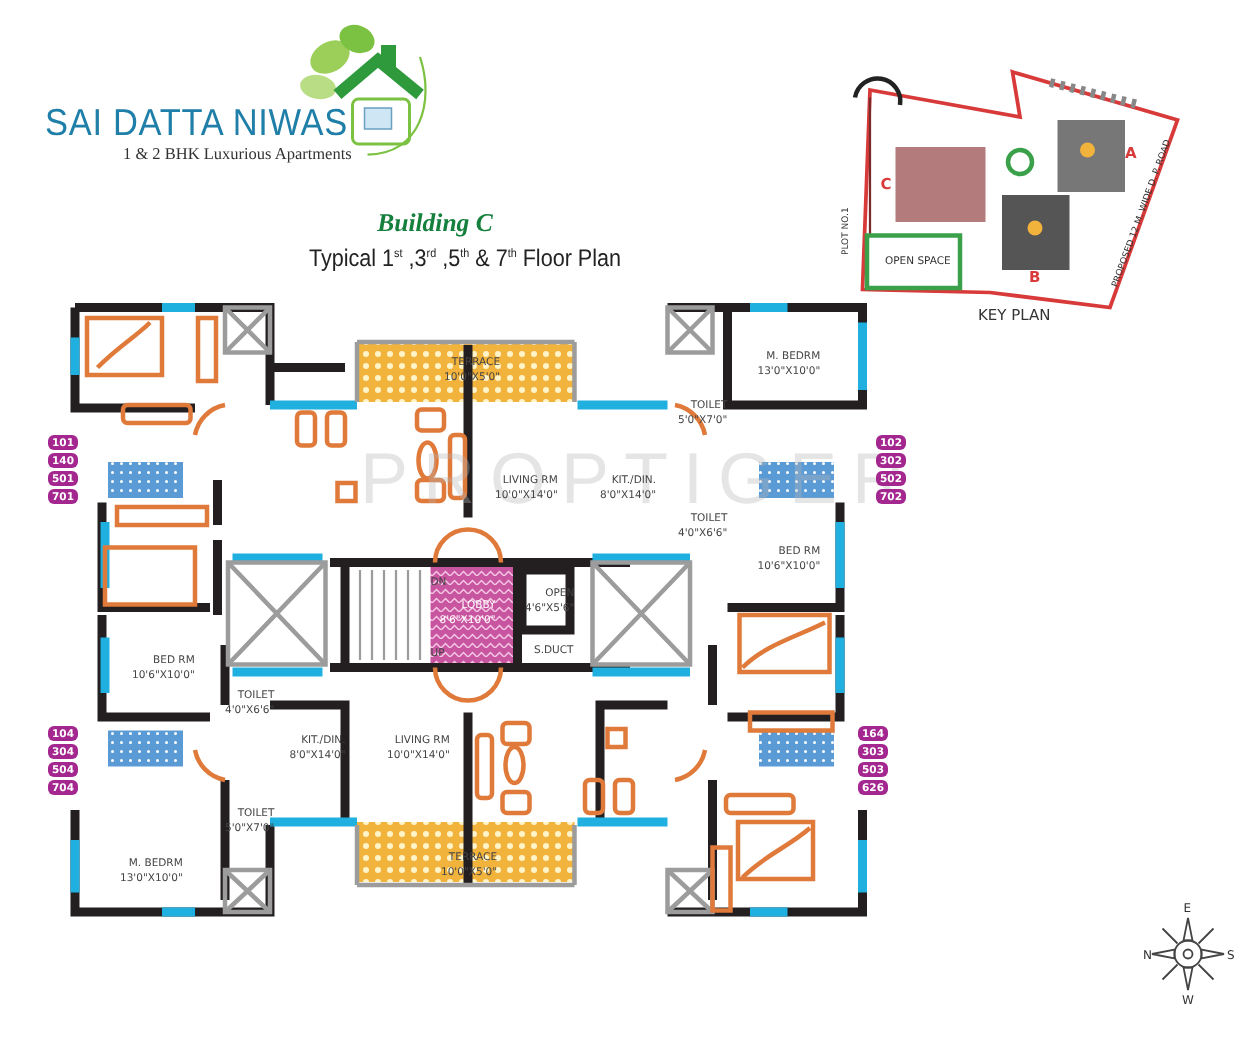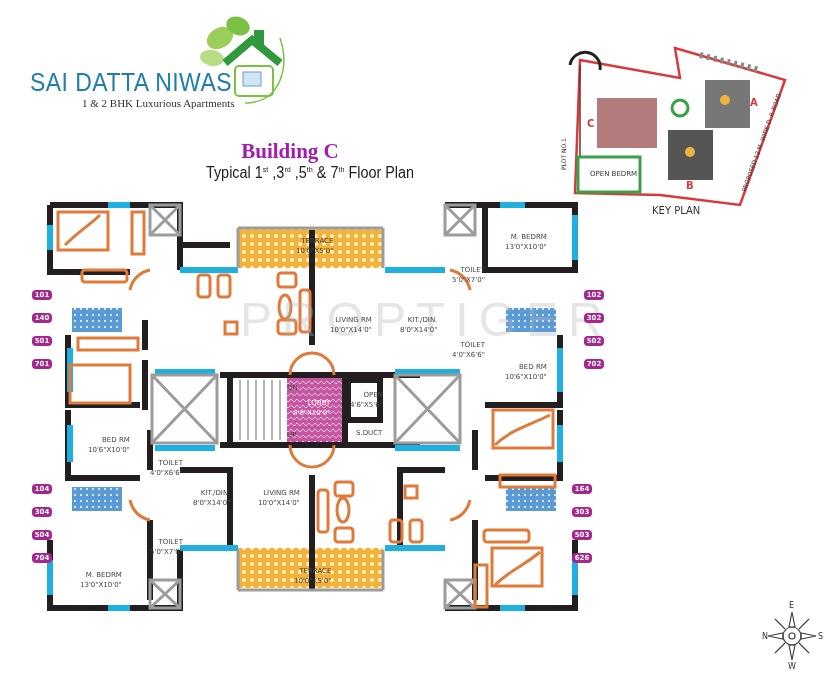--- a/index.html
+++ b/index.html
@@ -1,24 +1,24 @@
 <!DOCTYPE html>
 <html><head>
 <meta charset="utf-8">
 <style>
   html,body{margin:0;padding:0;background:#fff;}
   body{width:838px;height:696px;position:relative;overflow:hidden;font-family:"Liberation Sans",sans-serif;}
   .abs{position:absolute;}
   .logo-title{left:30px;top:68px;font-size:25px;color:#1f7fa8;letter-spacing:0.5px;font-family:"Liberation Sans",sans-serif;transform:scaleX(0.92);transform-origin:left;}
   .logo-sub{left:62px;top:97px;font-size:11px;color:#333;font-family:Liberation Serif, serif;margin-left:20px;}
-  .plan-title{left:0;width:580px;text-align:center;top:139px;font-size:21px;font-weight:bold;font-family:"Liberation Serif",serif;color:#a21caf;}
+  .plan-title{left:0;width:580px;text-align:center;top:139px;font-size:17px;font-weight:bold;font-style:italic;font-family:"Liberation Serif",serif;color:#15803d;}
   .plan-sub{left:0;width:620px;text-align:center;top:164px;font-size:16px;color:#222;font-family:"Liberation Sans",sans-serif;transform:scaleX(0.9);}
   .plan-sub sup{font-size:8px;margin-top:34px;}
   .lbl{position:absolute;font-size:7px;color:#444;text-align:right;line-height:10px;font-family:"DejaVu Sans",sans-serif;white-space:nowrap;}
-  .badges{position:absolute;display:flex;flex-direction:column;gap:13px;}
+  .badges{position:absolute;display:flex;flex-direction:column;gap:2px;}
   .badge{width:20px;height:10px;background:#a3278f;border-radius:4px;color:#fff;font-size:7px;line-height:10px;text-align:center;font-family:"DejaVu Sans",sans-serif;font-weight:bold;}
   .watermark{left:240px;top:292px;font-size:48px;letter-spacing:10px;color:rgba(180,180,180,0.35);font-family:"Liberation Sans",sans-serif;}
   .kp-label{position:absolute;font-size:8px;color:#333;font-family:"DejaVu Sans",sans-serif;}
   .compass-l{position:absolute;font-size:8px;color:#333;font-family:"DejaVu Sans",sans-serif;}
 </style>
 </head>
 <body>
 
 <div>
   <svg class="abs" style="left:190px;top:8px" width="100" height="100">
@@ -287,21 +287,21 @@
   <div class="badge">704</div>
 </div>
 <div class="badges" style="left:572px;top:484px">
   <div class="badge">164</div>
   <div class="badge">303</div>
   <div class="badge">503</div>
   <div class="badge">626</div>
 </div>
 
 <div class="kp-label" style="left:652px;top:205px;font-size:10px">KEY PLAN</div>
-<div class="kp-label" style="left:590px;top:170px;font-size:7px">OPEN BEDRM</div>
+<div class="kp-label" style="left:590px;top:170px;font-size:7px">OPEN SPACE</div>
 <div class="kp-label" style="left:560px;top:170px;font-size:6px;transform:rotate(-90deg);transform-origin:left top">PLOT NO.1</div>
 <div class="kp-label" style="left:740px;top:190px;font-size:6px;transform:rotate(-70deg);transform-origin:left top;white-space:nowrap">PROPOSED 12 M. WIDE D. P. ROAD</div>
 <div class="kp-label" style="left:750px;top:97px;font-size:10px;color:#d83a3a;font-weight:bold">A</div>
 <div class="kp-label" style="left:686px;top:180px;font-size:10px;color:#d83a3a;font-weight:bold">B</div>
 <div class="kp-label" style="left:587px;top:118px;font-size:10px;color:#d83a3a;font-weight:bold">C</div>
 
 <div class="compass-l" style="left:789px;top:601px">E</div>
 <div class="compass-l" style="left:762px;top:632px">N</div>
 <div class="compass-l" style="left:818px;top:632px">S</div>
 <div class="compass-l" style="left:788px;top:662px">W</div>

